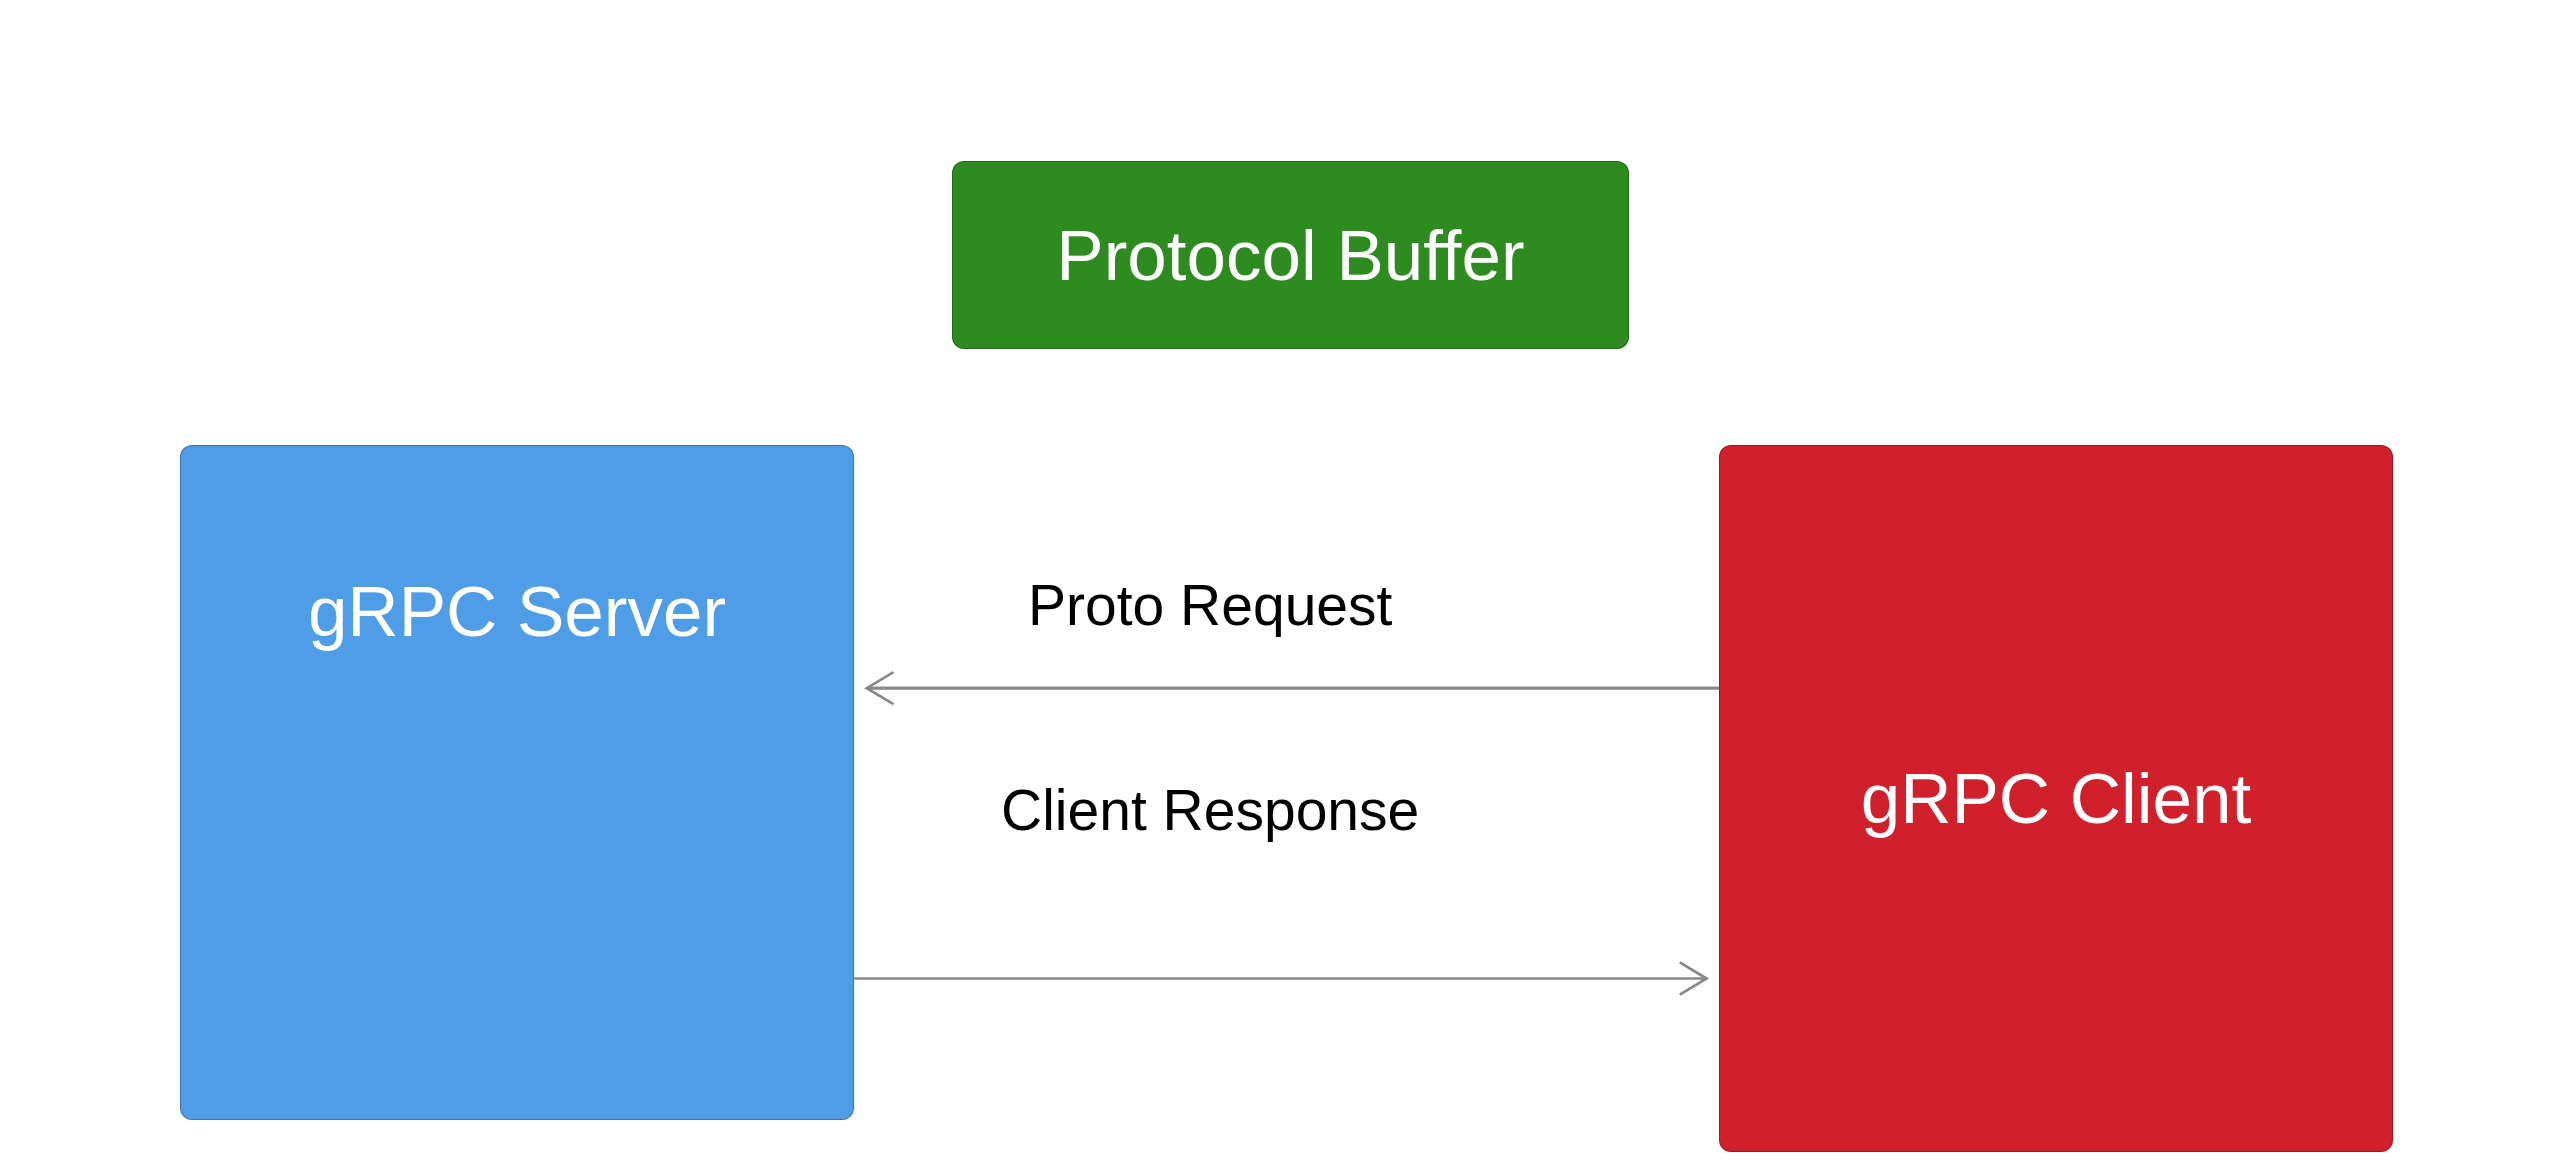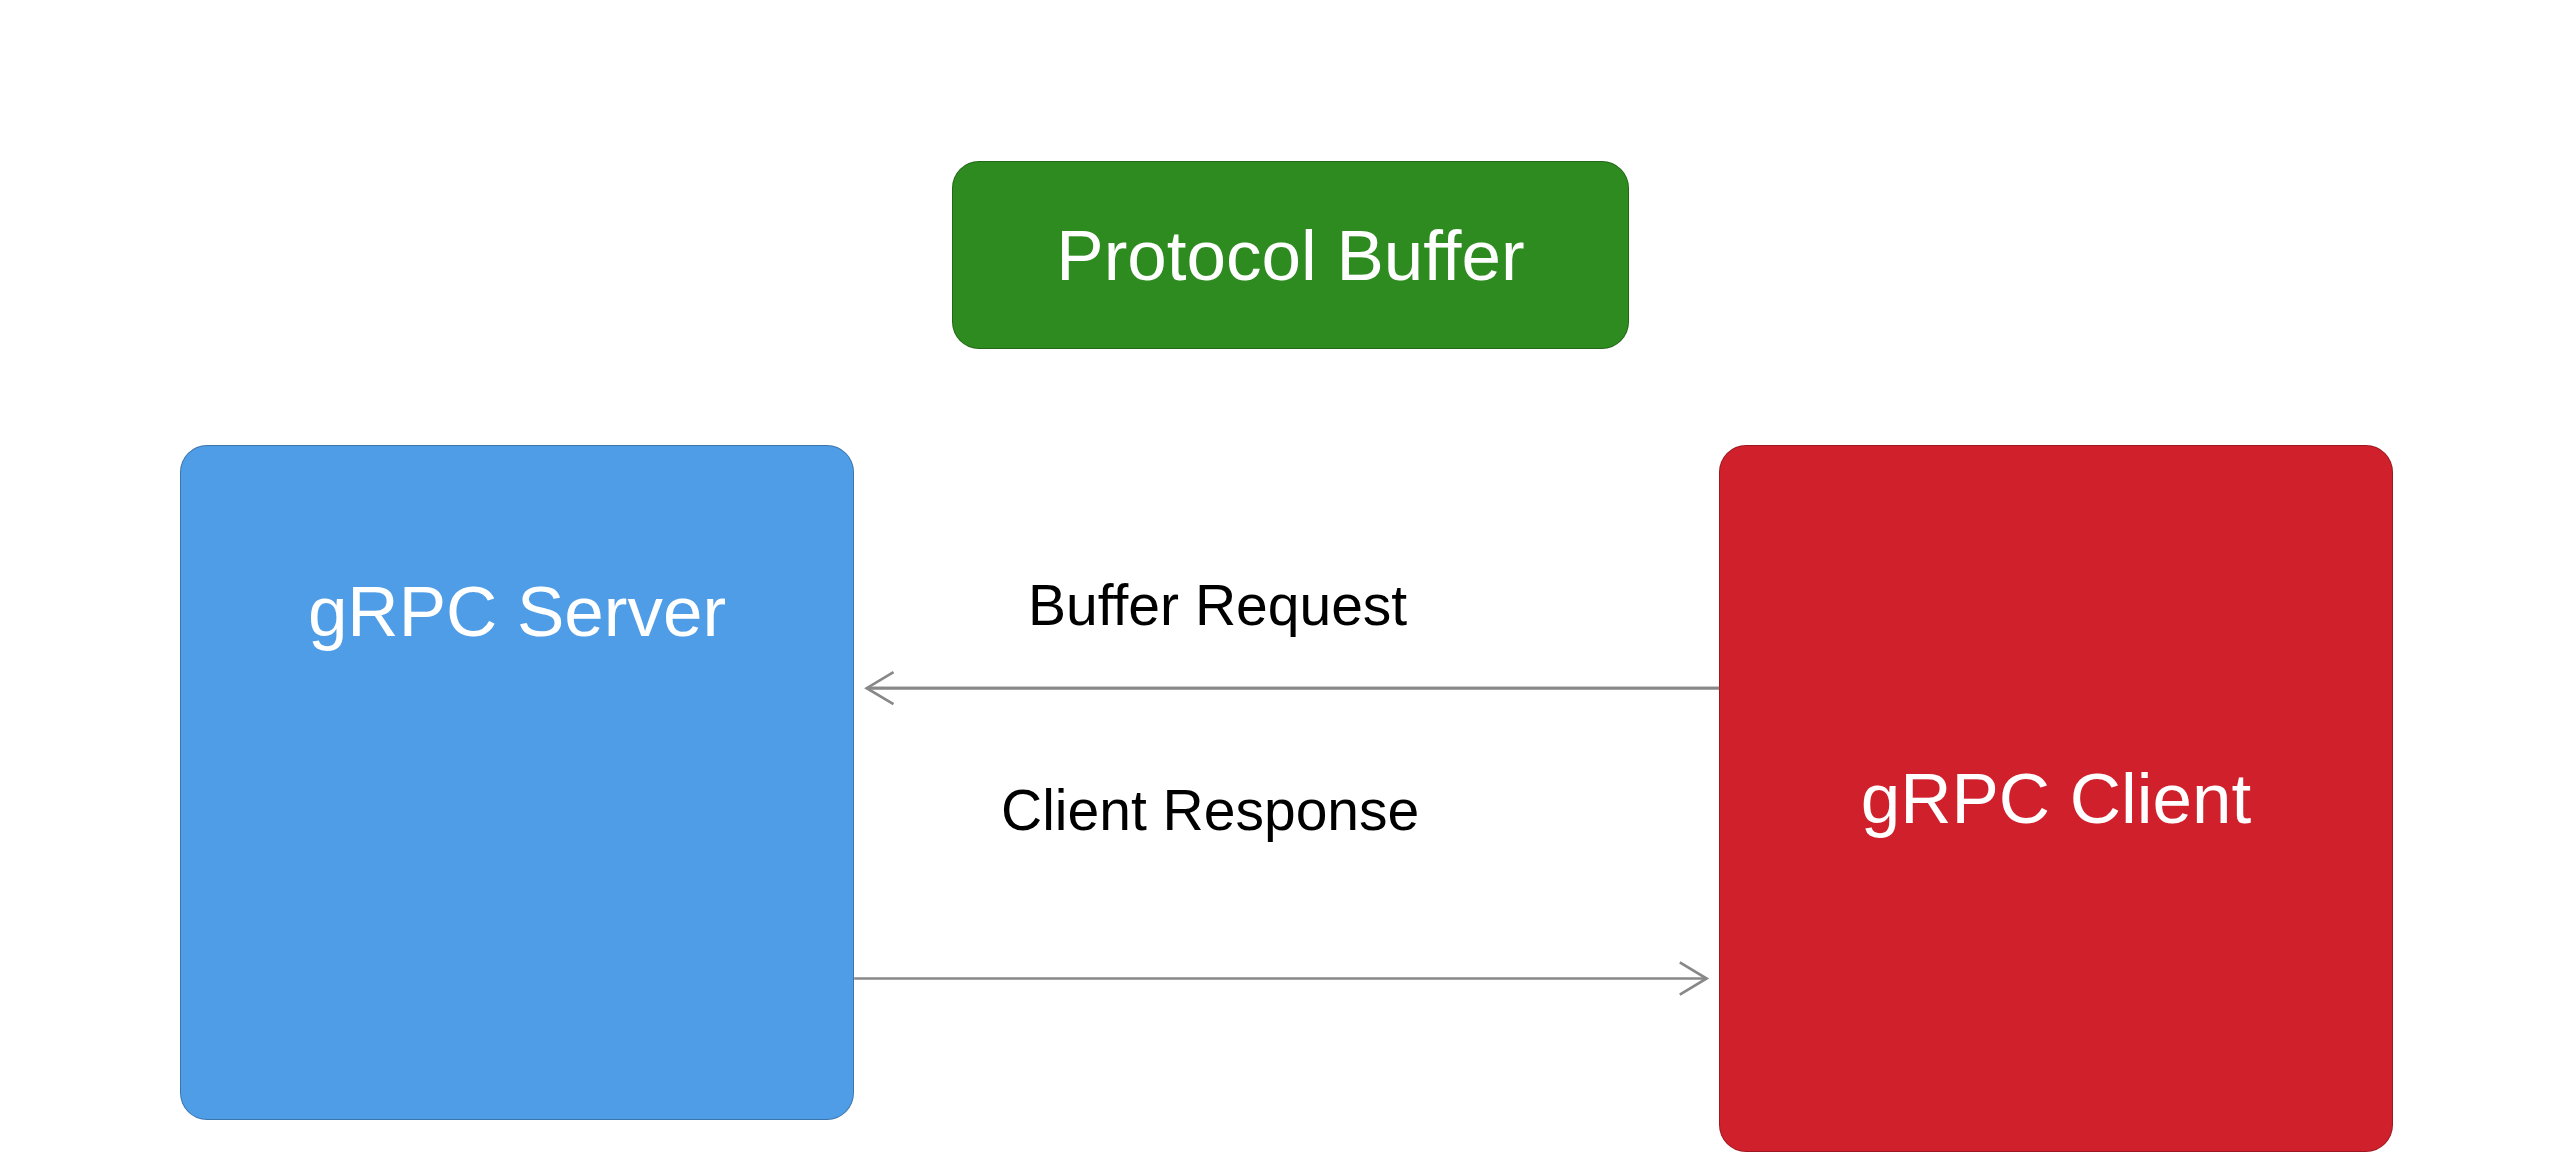--- a/index.html
+++ b/index.html
@@ -5,21 +5,21 @@
     * { box-sizing: border-box; margin: 0; padding: 0; }
     body {
       font-family: "Helvetica Neue", Helvetica, Arial, sans-serif;
       background: #ffffff;
       width: 2576px;
       height: 1177px;
       position: relative;
     }
     .box {
       position: absolute;
-      border-radius: 27px;
+      border-radius: 12px;
       display: flex;
       flex-direction: column;
       align-items: center;
       justify-content: center;
       color: #fff;
       text-align: center;
       border: 1.8px solid rgba(0,0,0,0.25);
     }
     .protocol-buffer {
       left: 952px;
@@ -77,21 +77,21 @@
 <div class="box grpc-server">
   <div class="title">
     <div>gRPC Server</div>
   </div>
 </div>
 
 <div class="box grpc-client">
   <span>gRPC Client</span>
 </div>
 
-<div class="label label-request">Buffer Request</div>
+<div class="label label-request">Proto Request</div>
 <div class="label label-response">Client Response</div>
 
 <svg class="arrows" viewBox="0 0 2883 1317" width="2576" height="1177">
   <defs>
     <marker id="arrowhead-left" markerWidth="16" markerHeight="16" refX="4" refY="8" orient="auto">
       <path d="M14,2 L4,8 L14,14" fill="none" stroke="#888" stroke-width="2"></path>
     </marker>
     <marker id="arrowhead-right" markerWidth="16" markerHeight="16" refX="12" refY="8" orient="auto">
       <path d="M2,2 L12,8 L2,14" fill="none" stroke="#888" stroke-width="2"></path>
     </marker>

